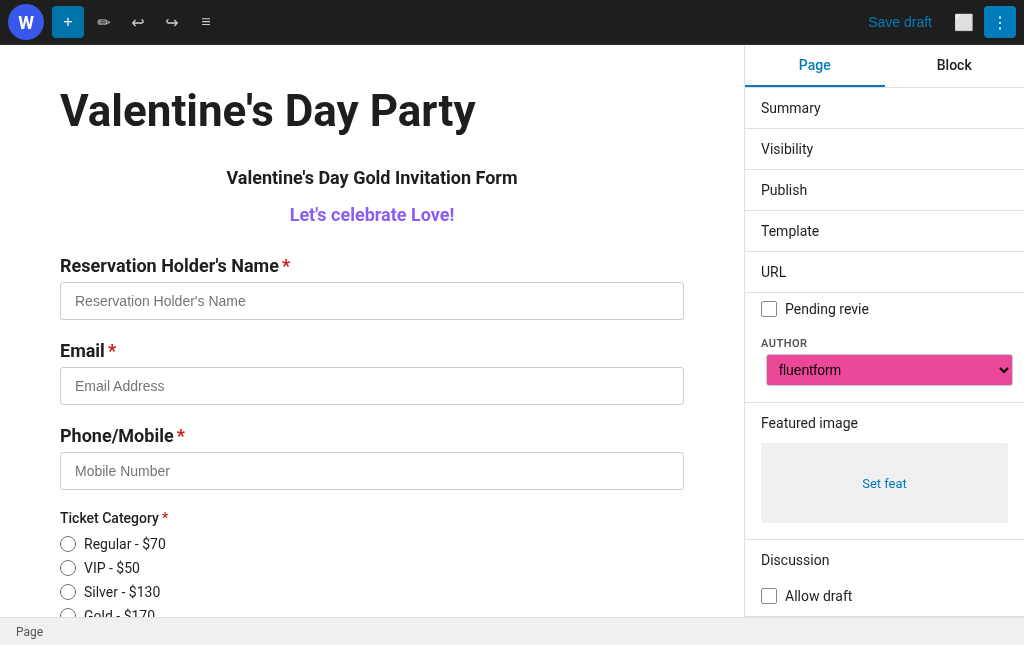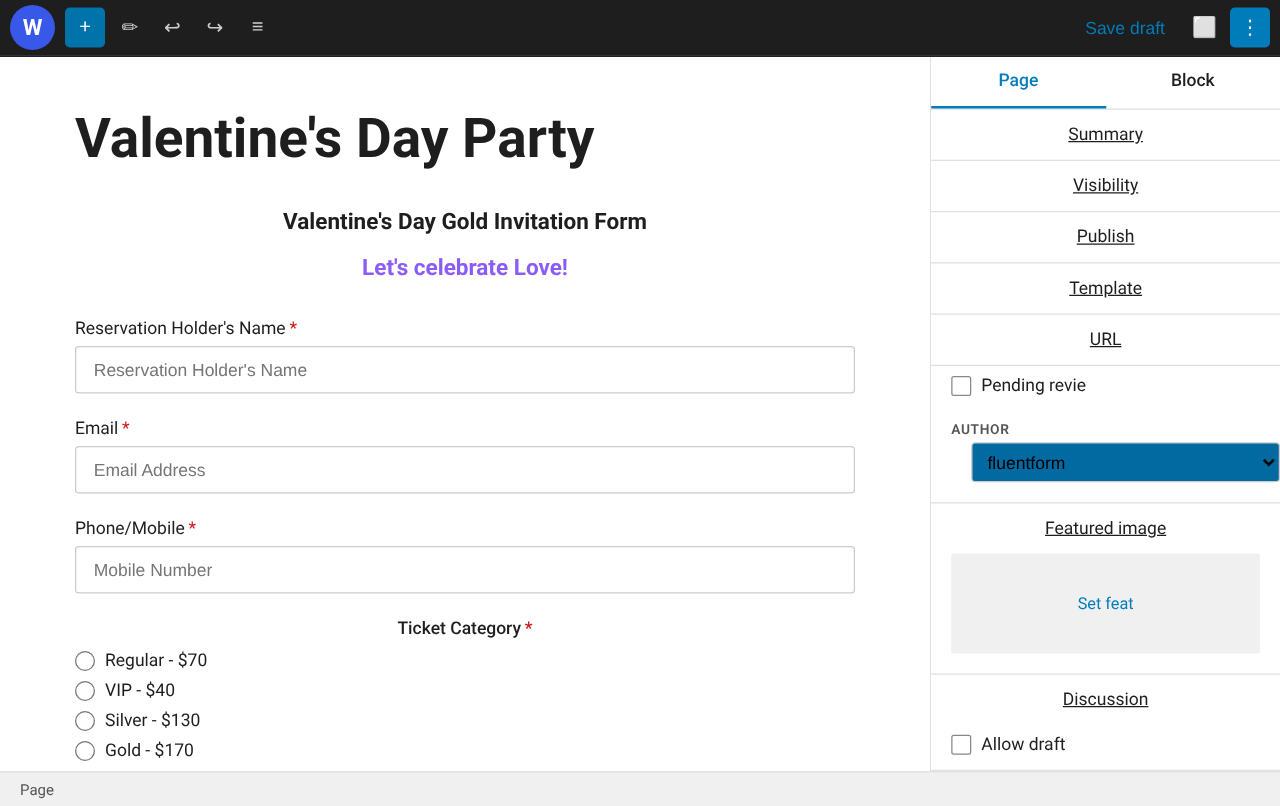--- a/index.html
+++ b/index.html
@@ -102,22 +102,22 @@
       margin-bottom: 30px;
       color: #8b5cf6;
     }
 
     .field-group {
       margin-bottom: 20px;
     }
 
     .field-label {
       display: block;
-      font-size: 14px;
-      font-weight: 400;
+      font-size: 18px;
+      font-weight: 700;
       margin-bottom: 6px;
       color: #1e1e1e;
     }
 
     .required-star {
       color: #cc1818;
       margin-left: 3px;
     }
 
     .field-input {
@@ -131,21 +131,20 @@
       outline: none;
     }
 
     .ticket-section {}
     .ticket-label {
       display: block;
       font-size: 14px;
       font-weight: 500;
       margin-bottom: 10px;
       color: #1e1e1e;
-      text-align: center;
     }
     .radio-option {
       display: flex;
       align-items: flex-start;
       margin-bottom: 8px;
       font-size: 14px;
       color: #1e1e1e;
     }
     .radio-option input[type="radio"] {
       margin-right: 8px;
@@ -188,22 +187,21 @@
       padding: 0;
     }
 
     .sidebar-section-header {
       padding: 12px 16px;
       font-size: 14px;
       color: #1e1e1e;
       cursor: pointer;
       display: flex;
       align-items: center;
-      justify-content: center;
-      text-decoration: underline;
+      justify-content: flex-start;
     }
 
     .pending-review-row {
       display: flex;
       align-items: center;
       gap: 8px;
       padding: 8px 16px 12px;
     }
 
     .pending-checkbox {
@@ -214,27 +212,27 @@
     .author-label {
       font-size: 11px;
       font-weight: 600;
       text-transform: uppercase;
       color: #555;
       letter-spacing: 0.5px;
       padding: 8px 16px 4px;
     }
 
     .author-select {
-      margin: 0 32px 16px;
+      margin: 0 21px 16px;
       width: calc(100% - 32px);
       padding: 6px 8px;
       border: 1px solid #ccc;
       border-radius: 3px;
       font-size: 14px;
-      background: #0369a1;
+      background: #ec4899;
       cursor: pointer;
     }
 
     .featured-image-section {
       border-bottom: 1px solid #e0e0e0;
     }
 
     .featured-image-placeholder {
       margin: 0 16px 16px;
       background: #f0f0f0;
@@ -351,21 +349,21 @@
       <div class="ticket-section">
         <span class="ticket-label">
           <span>Ticket Category</span><span class="required-star">*</span>
         </span>
         <div class="radio-option">
           <input type="radio" name="ticket" style="">
           <span>Regular - $70</span>
         </div>
         <div class="radio-option">
           <input type="radio" name="ticket" style="">
-          <span>VIP - $40</span>
+          <span>VIP - $50</span>
         </div>
         <div class="radio-option">
           <input type="radio" name="ticket" style="">
           <span>Silver - $130</span>
         </div>
         <div class="radio-option">
           <input type="radio" name="ticket" style="">
           <span>Gold - $170</span>
         </div>
       </div>

